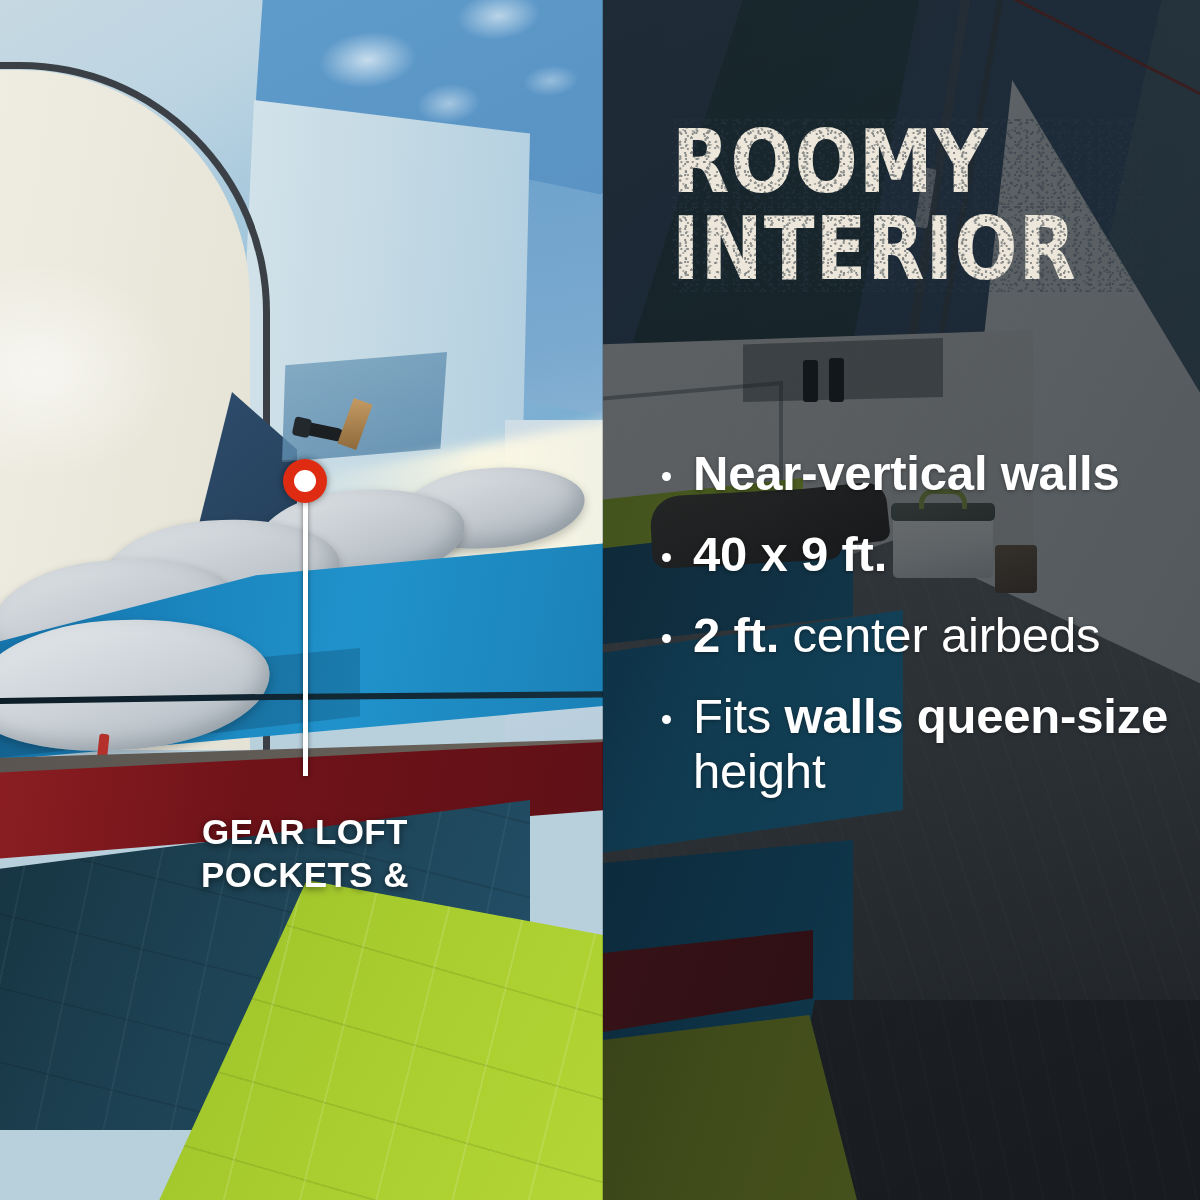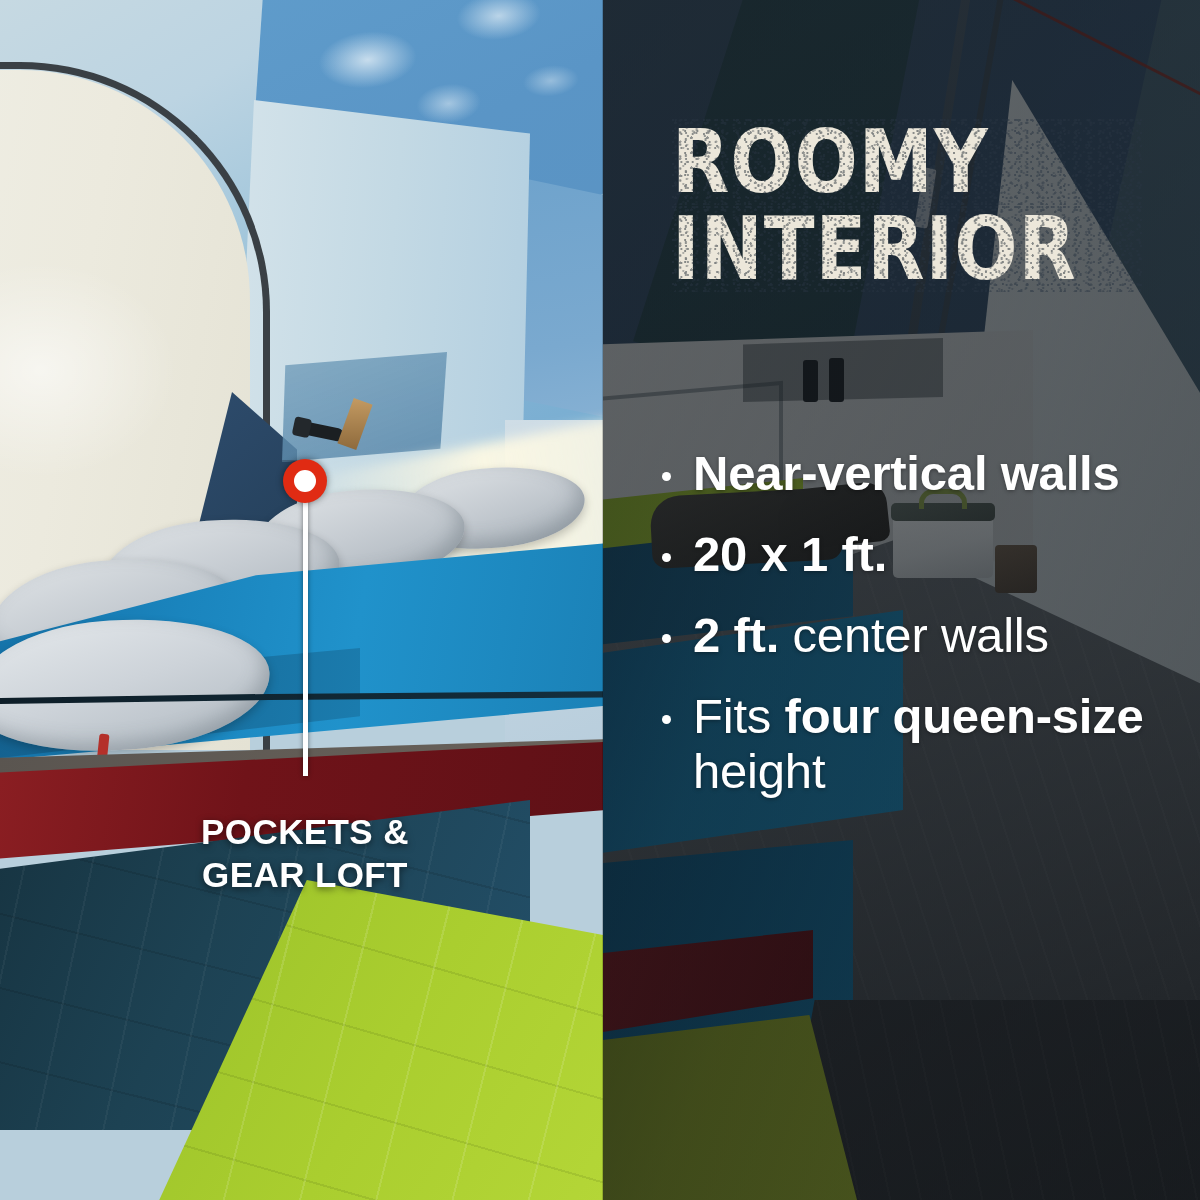--- a/index.html
+++ b/index.html
@@ -463,22 +463,22 @@
     </div>
     <div class="l-baggreen">
       <div class="quilt"></div>
     </div>
 
     <div class="callout-line"></div>
     <div class="callout-marker">
       <div class="callout-marker-inner"></div>
     </div>
     <div class="callout-label">
+      <div>GEAR LOFT</div>
       <div>POCKETS &amp;</div>
-      <div>GEAR LOFT</div>
     </div>
   </div>
 
   <div class="photo-right">
     <div class="r-flybig"></div>
     <div class="r-sidewall2"></div>
     <div class="r-flyteal"></div>
     <div class="r-guy"></div>
     <div class="r-pole"></div>
     <div class="r-pole2"></div>
@@ -520,25 +520,25 @@
     <span class="hl-line">INTERIOR</span>
   </div>
 
   <div class="bullets" id="bullets">
       <div class="bullet">
         <span class="bullet-dot"></span>
         <span class="bullet-text"><b>Near-vertical walls</b></span>
       </div>
       <div class="bullet">
         <span class="bullet-dot"></span>
-        <span class="bullet-text"><b>20 x 1 ft.</b></span>
+        <span class="bullet-text"><b>40 x 9 ft.</b></span>
       </div>
       <div class="bullet">
         <span class="bullet-dot"></span>
-        <span class="bullet-text"><b>2 ft.</b><span> center walls</span></span>
+        <span class="bullet-text"><b>2 ft.</b><span> center airbeds</span></span>
       </div>
       <div class="bullet">
         <span class="bullet-dot"></span>
-        <span class="bullet-text"><span>Fits </span><b>four queen-size</b><span> height</span></span>
+        <span class="bullet-text"><span>Fits </span><b>walls queen-size</b><span> height</span></span>
       </div>
     </div>
 
 </div>
 
 </body></html>

